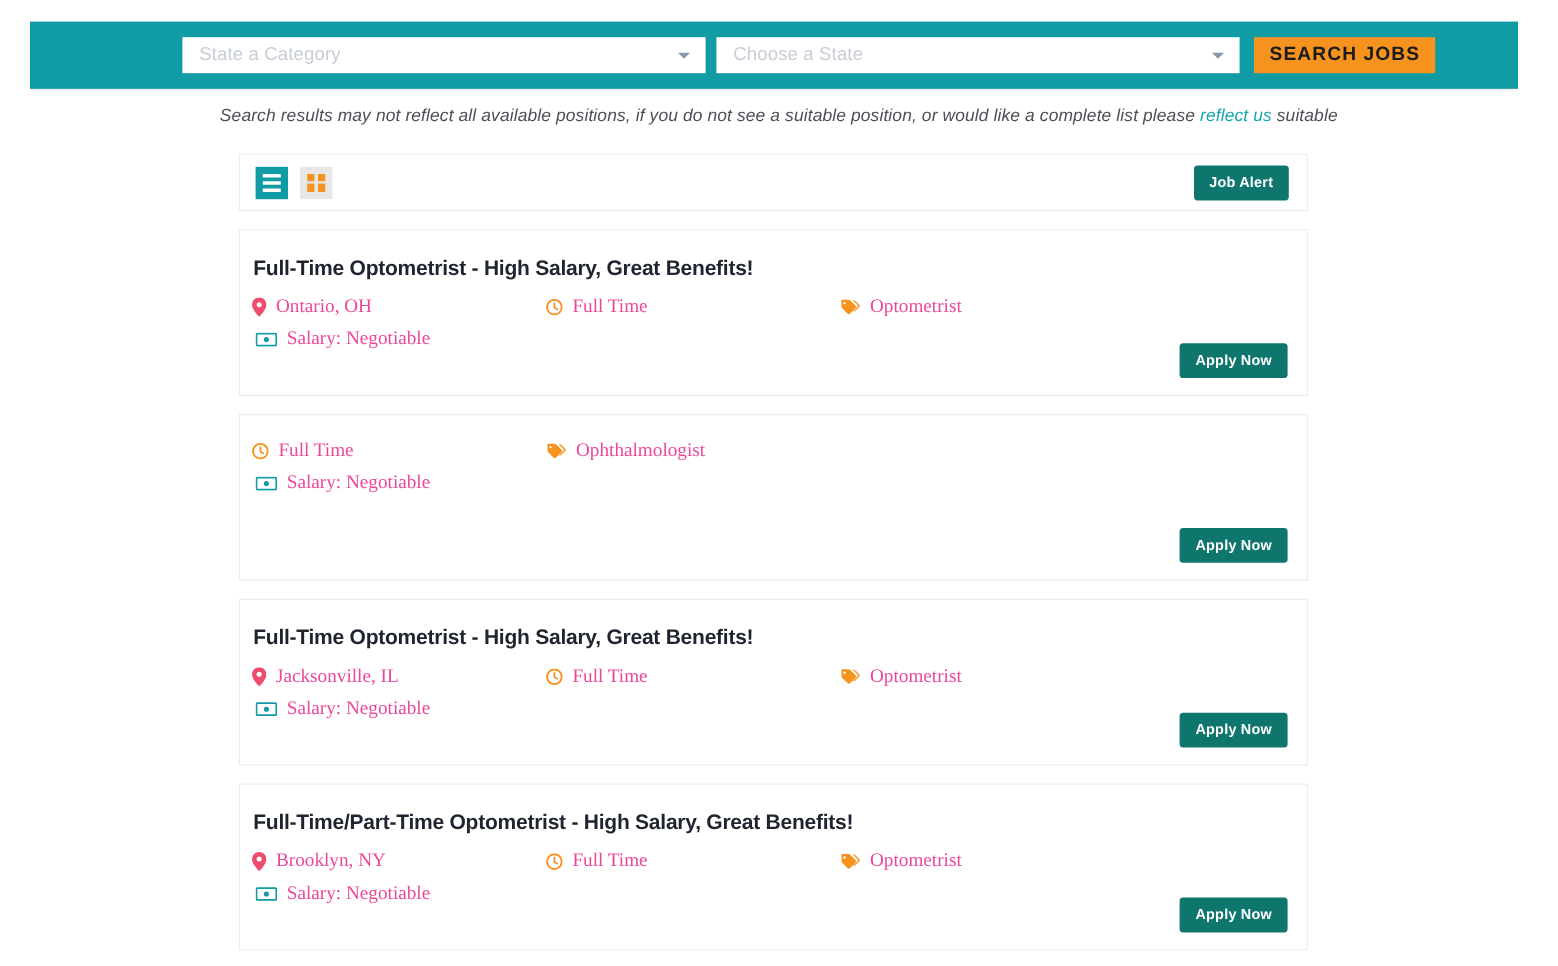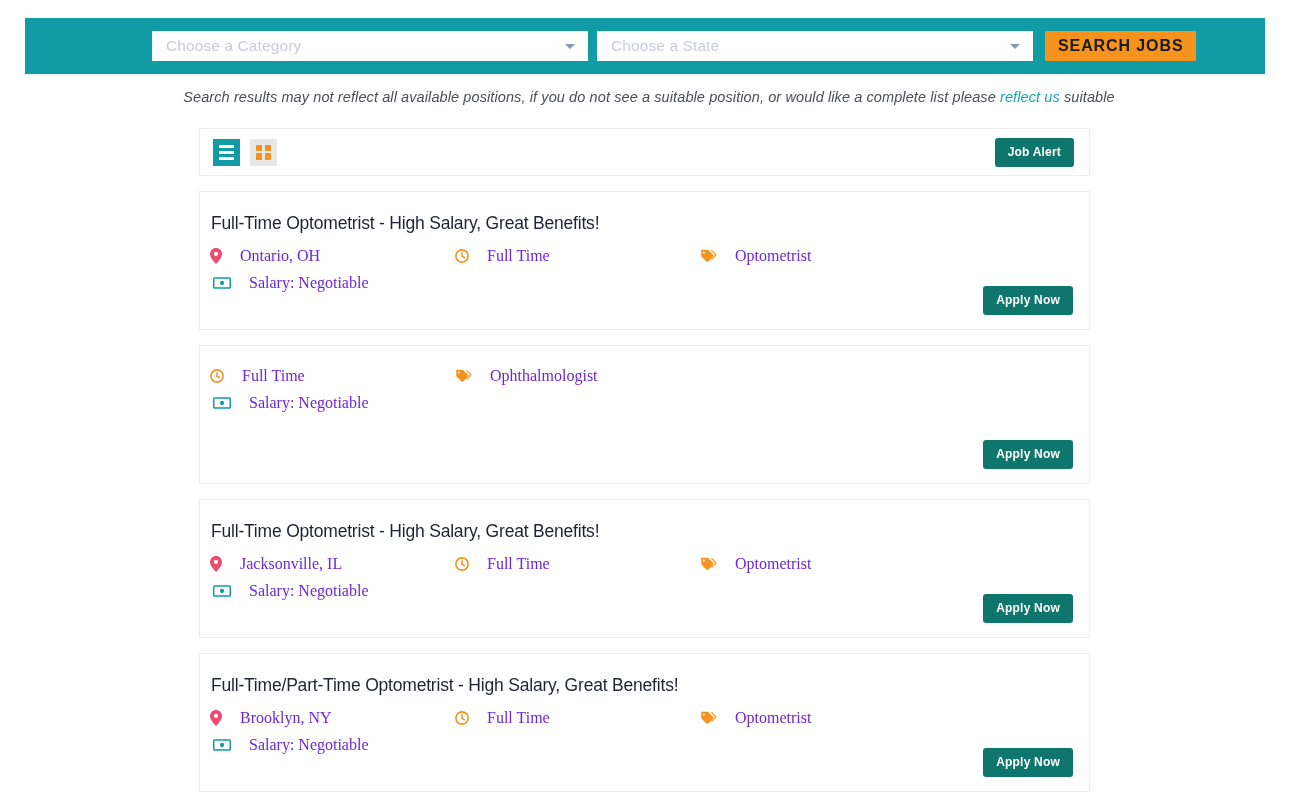--- a/index.html
+++ b/index.html
@@ -130,56 +130,56 @@
   .job-card {
     background: #ffffff;
     border: 1px solid #ededed;
     margin-top: 15px;
     padding: 21px 16px 0 10px;
     position: relative;
     min-height: 139px;
   }
   .job-title {
     font-size: 17.5px;
-    font-weight: normal;
+    font-weight: bold;
     color: #1f2430;
     letter-spacing: -.2px;
     padding-left: 1px;
     margin-bottom: 13px;
   }
   .meta-grid {
     display: grid;
     grid-template-columns: 245px 245px 1fr;
     row-gap: 9px;
   }
   .meta {
     display: flex;
     align-items: center;
-    gap: 18px;
+    gap: 8px;
     font-family: "Liberation Serif", serif;
     font-size: 16px;
-    color: #6d28d9;
+    color: #ec4899;
     white-space: nowrap;
   }
   .meta.salary { grid-column: 1 / 2; padding-left: 3px; }
   .meta svg { flex: 0 0 auto; display: block; }
 
   .apply-row {
     position: absolute;
     right: 16px;
     bottom: 14px;
   }
 </style>
 </head>
 <body>
 
 <div class="search-bar">
 
   <div class="select-wrap category">
-    <span class="select-text">Choose a Category</span>
+    <span class="select-text">State a Category</span>
     <span class="caret"></span>
   </div>
 
   <div class="select-wrap state">
     <span class="select-text">Choose a State</span>
     <span class="caret"></span>
   </div>
 
   <button class="search-btn">SEARCH JOBS</button>
 </div>

